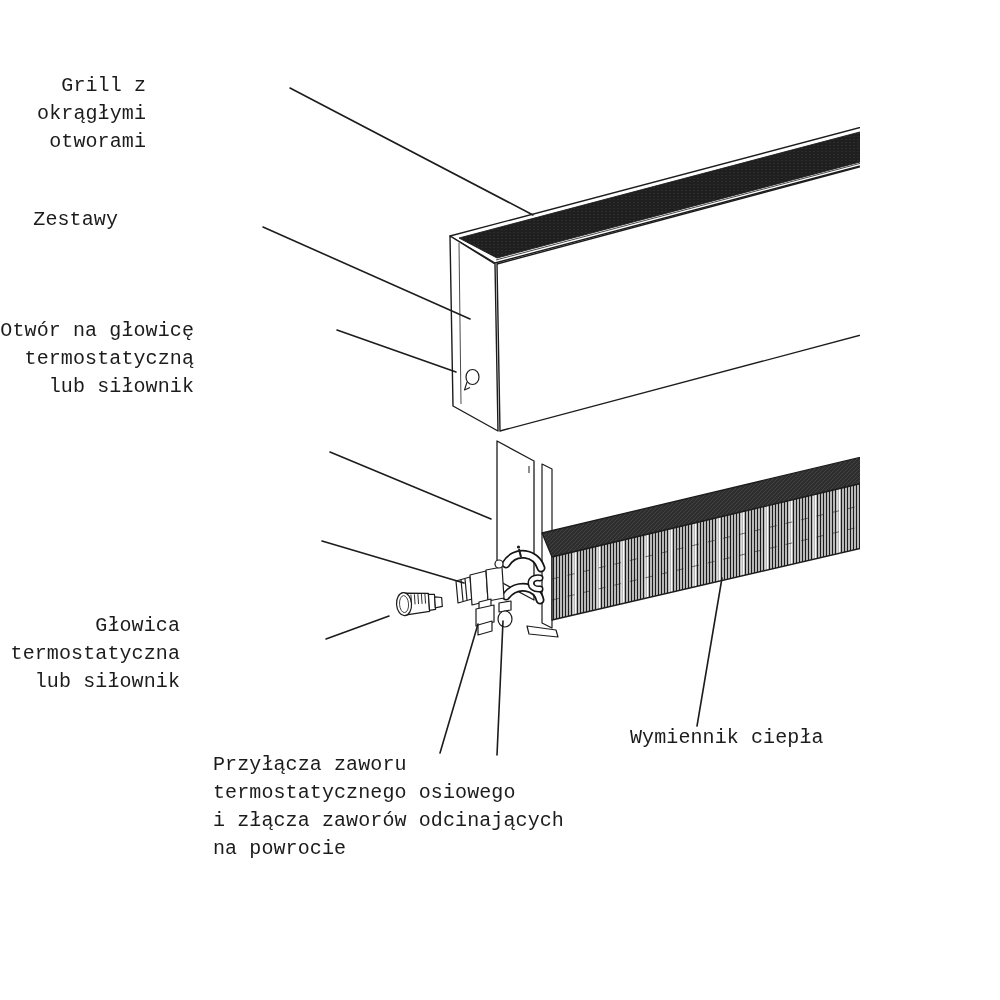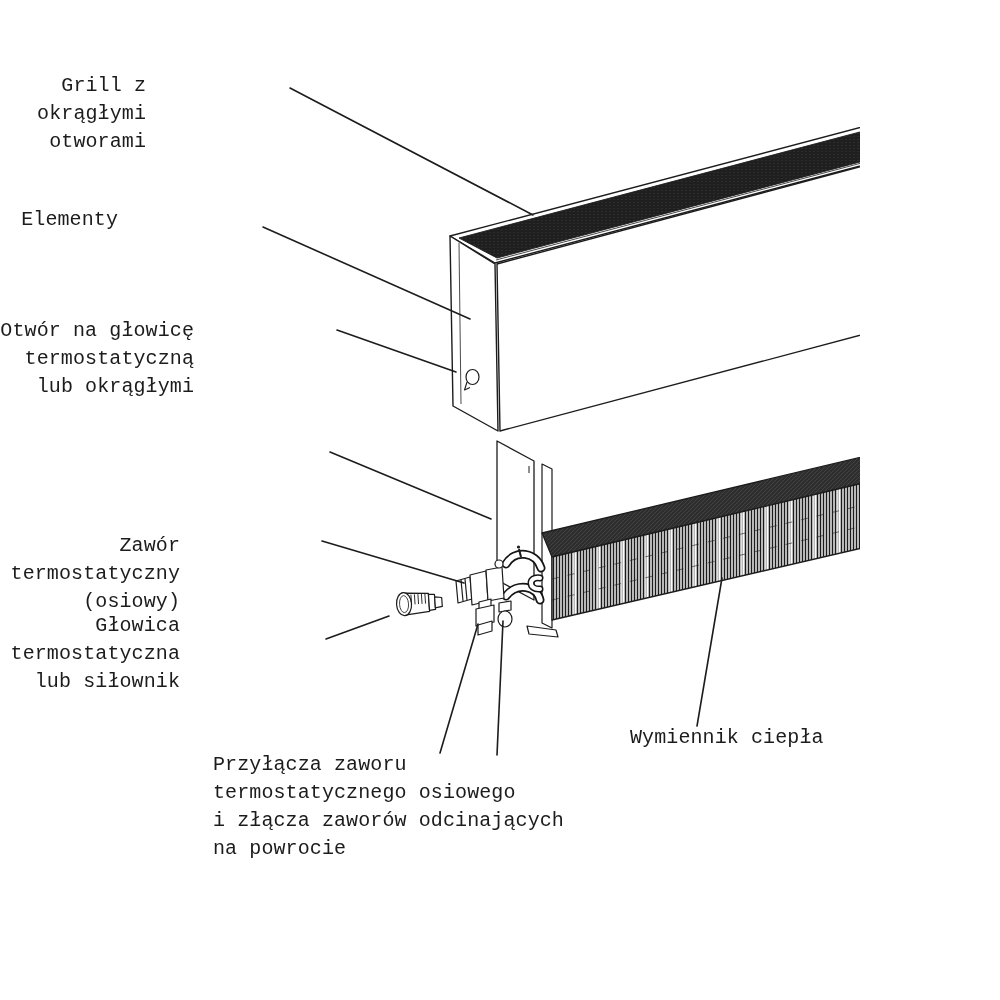--- a/index.html
+++ b/index.html
@@ -162,30 +162,27 @@
       <line x1="326" y1="639" x2="389" y2="616"></line>
       <line x1="478" y1="624" x2="440" y2="753"></line>
       <line x1="503" y1="621" x2="497" y2="755"></line>
       <line x1="722" y1="578" x2="697" y2="726"></line>
     </g>
   </svg>
 
   <div class="label r" style="right:714px;top:72px;">Grill z okrągłymi
 otworami</div>
 
-  <div class="label r" style="right:742px;top:206px;">Elementy</div>
+  <div class="label r" style="right:742px;top:206px;">Zestawy</div>
 
   <div class="label r" style="right:666px;top:317px;">Otwór na głowicę
 termostatyczną
-lub okrągłymi</div>
+lub siłownik</div>
 
 
-  <div class="label r" style="right:680px;top:532px;">Zawór
-termostatyczny
-(osiowy)</div>
 
   <div class="label r" style="right:680px;top:612px;">Głowica
 termostatyczna
 lub siłownik</div>
 
   <div class="label l" style="left:213px;top:751px;">Przyłącza zaworu
 termostatycznego osiowego
 i złącza zaworów odcinających
 na powrocie</div>
 

